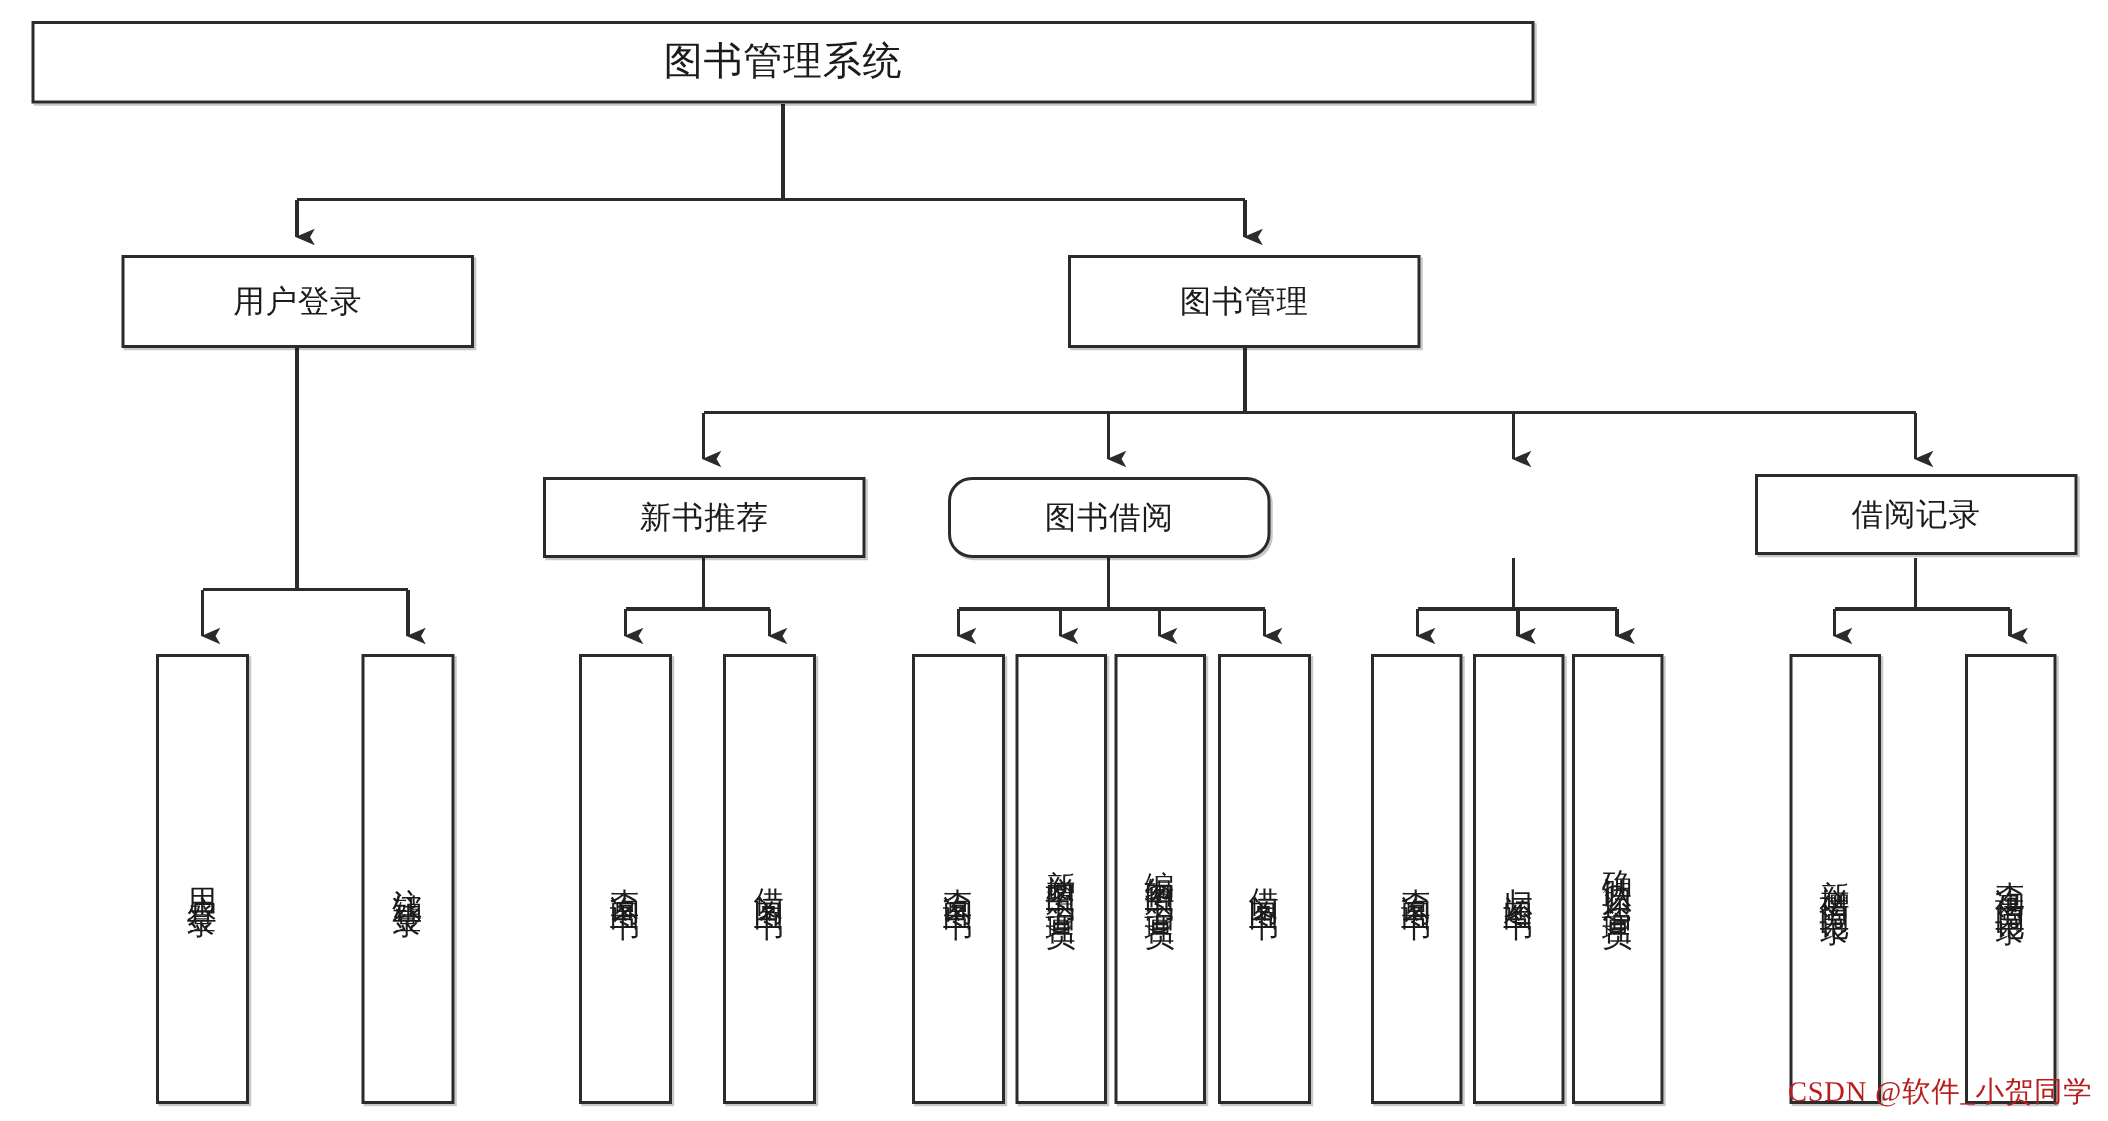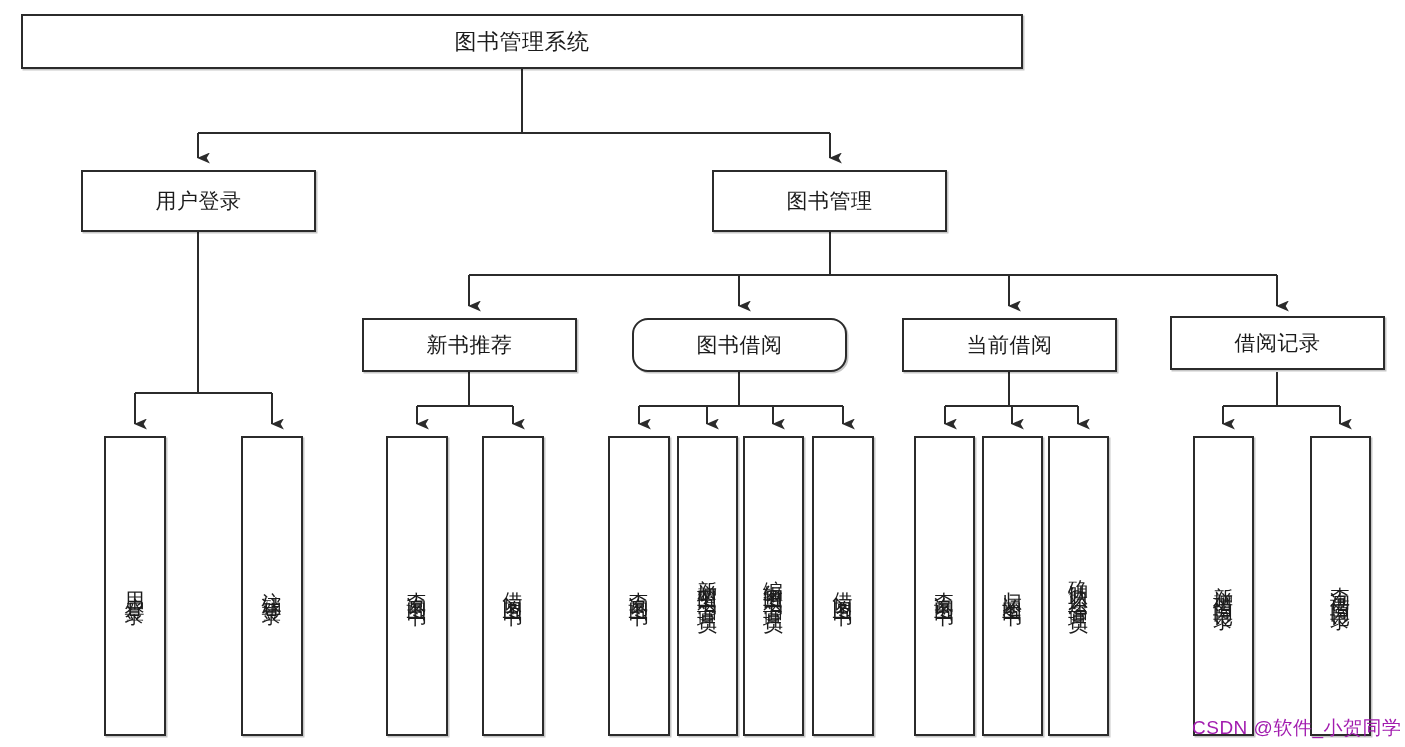--- a/index.html
+++ b/index.html
@@ -42,43 +42,43 @@
     font-weight: 400;
     line-height: 1.18;
     text-align: center;
     white-space: pre;
   }
   .node.horiz .label {
     font-size: 21px;
     letter-spacing: 0.5px;
   }
   .node.root .label {
-    font-size: 22px;
+    font-size: 26px;
     letter-spacing: 0.5px;
   }
   .node.vert {
     align-items: center;
     justify-content: center;
   }
   .node.vert .label {
     writing-mode: vertical-rl;
     text-orientation: upright;
     font-size: 20px;
     letter-spacing: 5px;
     line-height: 1;
     white-space: nowrap;
     max-height: 100%;
   }
   .watermark {
     position: absolute;
     font-size: 19px;
-    color: #a21caf;
+    color: #b91c1c;
     letter-spacing: 0.5px;
     white-space: nowrap;
-    font-family: Liberation Sans, sans-serif;
+    font-family: Liberation Serif, serif;
   }
 </style>
 </head>
 <body>
 
 <div id="canvas">
 
   <svg class="connectors" viewBox="0 0 1405 747" xmlns="http://www.w3.org/2000/svg">
     <defs>
       <marker id="arrow" viewBox="0 0 12 14" refX="6" refY="13" markerWidth="11" markerHeight="13" orient="auto-start-reverse" markerUnits="userSpaceOnUse">
@@ -139,23 +139,20 @@
   <div class="node horiz" style="left:362px; top:318px; width:215px; height:54px;">
     <span class="label">新书推荐</span>
   </div>
 
   <div class="node horiz" style="left:712px; top:170px; width:235px; height:62px;">
     <span class="label">图书管理</span>
   </div>
   <div class="node horiz" style="left:632px; top:318px; width:215px; height:54px;border-radius:16px;">
     <span class="label">图书借阅</span>
   </div>
-  <div class="node horiz" style="left:902px; top:318px; width:215px; height:54px;">
-    <span class="label">当前借阅</span>
-  </div>
   <div class="node horiz" style="left:1170px; top:316px; width:215px; height:54px;">
     <span class="label">借阅记录</span>
   </div>
 
   <div class="node vert" style="left:104px; top:436px; width:62px; height:300px;">
     <span class="label" style="font-size: 20px; letter-spacing: 5px;">用户登录</span>
   </div>
   <div class="node vert" style="left:241px; top:436px; width:62px; height:300px;">
     <span class="label" style="font-size: 20px; letter-spacing: 5px;">注销登录</span>
   </div>

